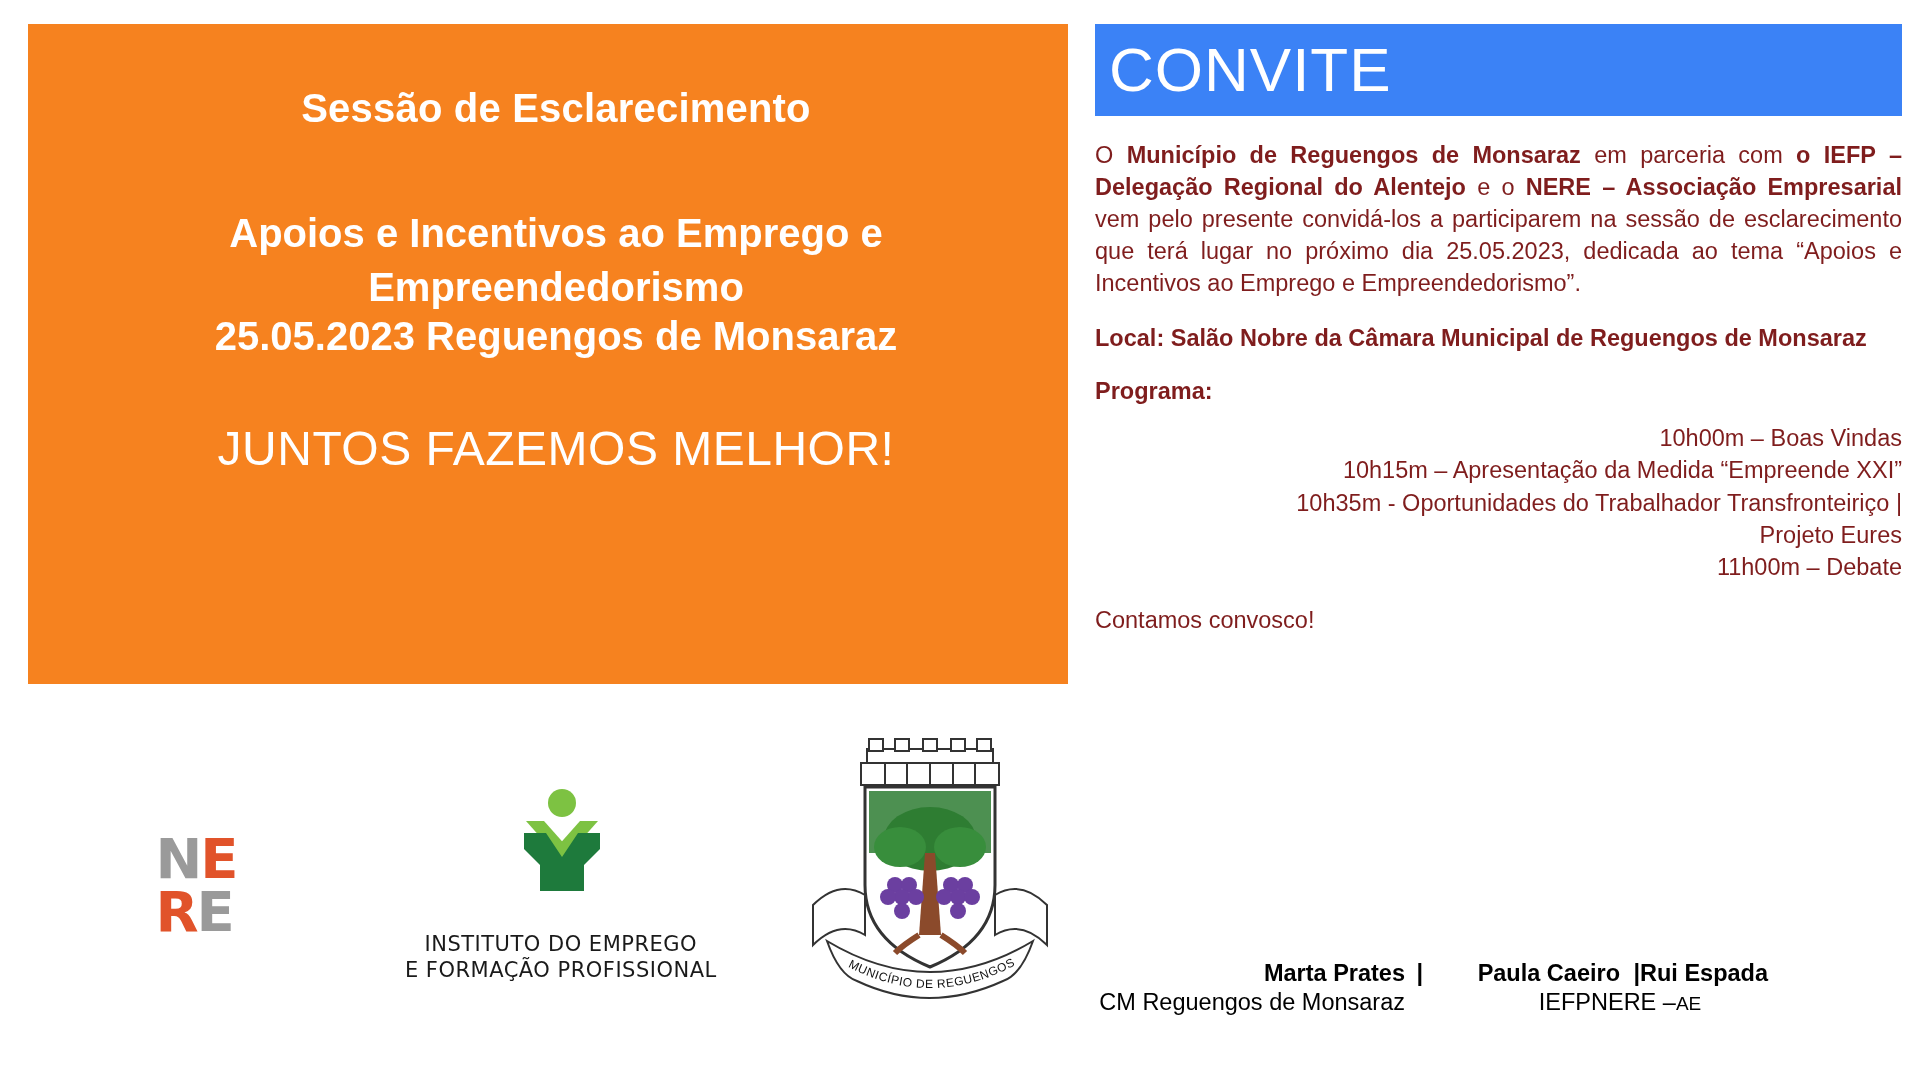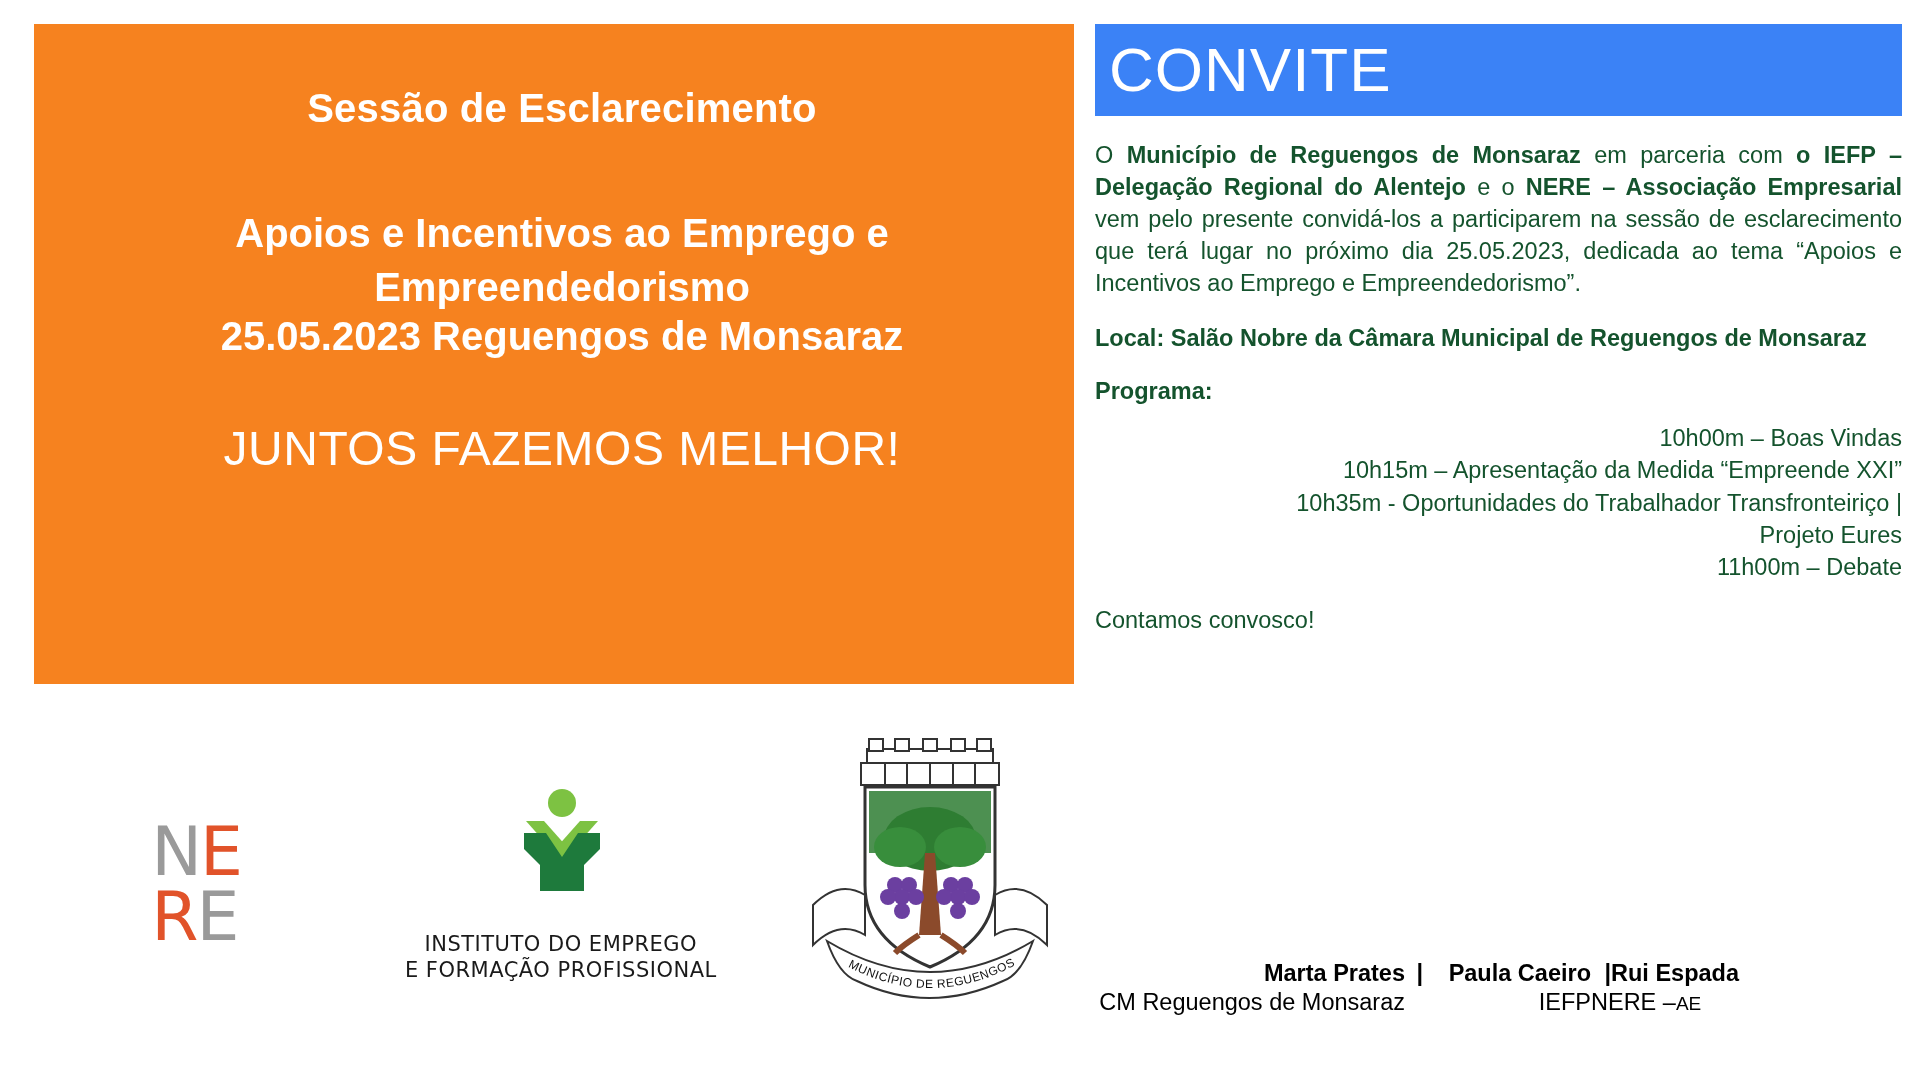--- a/index.html
+++ b/index.html
@@ -24,21 +24,21 @@
 
   
   .left-col {
     width: 1075px;
     position: relative;
     flex: none;
   }
 
   .orange-box {
     position: absolute;
-    left: 34px;
+    left: 28px;
     top: 24px;
     width: 1040px;
     height: 660px;
     background: #F6821F;
     color: #ffffff;
     text-align: center;
     box-sizing: border-box;
     padding: 60px 24px 0 40px;
   }
 
@@ -80,22 +80,22 @@
 
   
   .nere-logo {
     width: 250px;
     display: flex;
     justify-content: center;
     margin-left: 40px;
   }
   .nere-grid {
     font-family: "DejaVu Sans", sans-serif;
-    font-weight: normal;
-    font-size: 68px;
+    font-weight: bold;
+    font-size: 56px;
     line-height: 0.95;
     letter-spacing: -2px;
   }
   .nere-row { display: block; white-space: nowrap; }
   .nere-gray { color: #9a9a9a; }
   .nere-orange { color: #E1532A; }
 
   
   .iefp-logo {
     width: 420px;
@@ -151,21 +151,21 @@
     line-height: 1;
     font-family: "Liberation Sans", sans-serif;
   }
 
   .body-text {
     position: absolute;
     left: 20px;
     top: 140px;
     right: 18px;
     font-size: 23.5px;
-    color: #14532d;
+    color: #7f1d1d;
     line-height: 1.36;
   }
 
   .para-justified {
     text-align: justify;
   }
   .para-justified b { font-weight: bold; }
 
   .gap { height: 22px; }
   .gap-sm { height: 14px; }
@@ -191,21 +191,21 @@
     color: #000;
     text-align: right;
   }
   .sig-names {
     font-weight: bold;
     display: flex;
     white-space: nowrap;
   }
   .sig-names .n1 { width: 310px; }
   .sig-names .sep { width: 18px; }
-  .sig-names .n2 { width: 168px; }
+  .sig-names .n2 { width: 168px; margin-left: 29px; }
   .sig-names .sep2 { width: 20px; }
   .sig-roles {
     display: flex;
     white-space: nowrap;
     margin-top: 2px;
   }
   .sig-roles .r1 { width: 310px; }
   .sig-roles .r2 { width: 186px; }
   .sig-roles .r3 { }
   .sig-small { font-size: 19px; }

